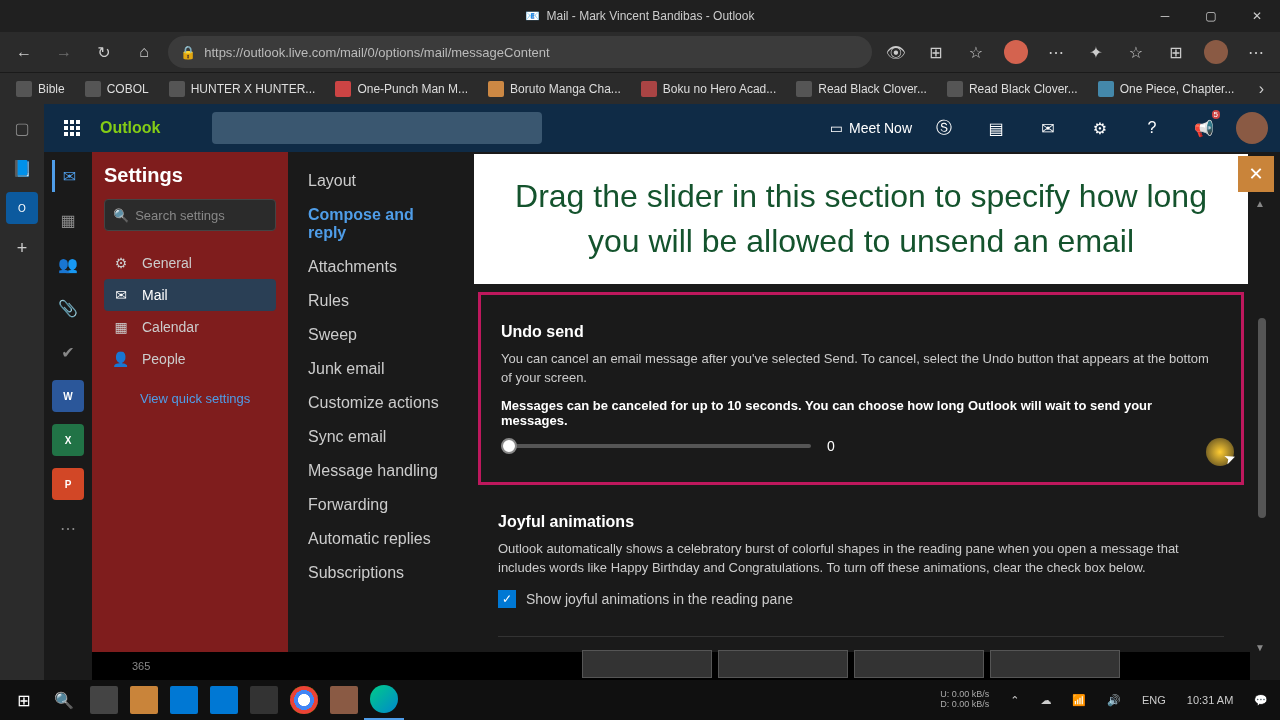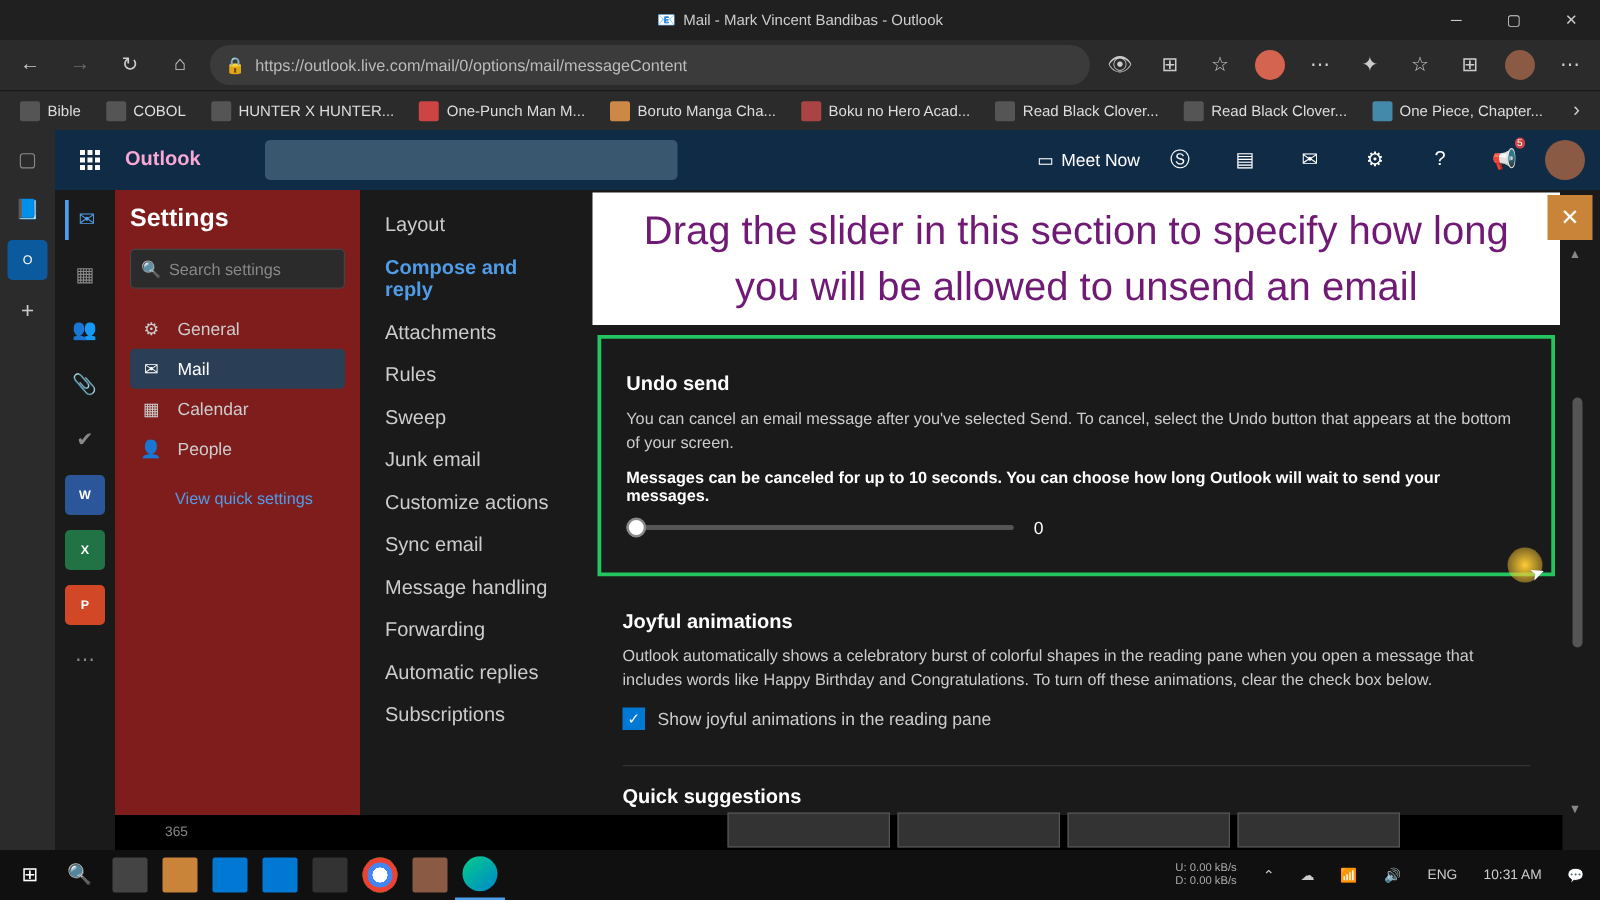--- a/index.html
+++ b/index.html
@@ -30,21 +30,21 @@
 .rail-item.word { background: #2b579a; color: #fff; font-size: 10px; font-weight: bold; }
 .rail-item.xl { background: #217346; color: #fff; font-size: 10px; font-weight: bold; }
 .rail-item.pp { background: #d24726; color: #fff; font-size: 10px; font-weight: bold; }
 .rail-item.plus { color: #ccc; font-size: 18px; }
 
 
 .outlook-header { position: absolute; left: 44px; top: 104px; right: 0; height: 48px; background: #0f2b46; display: flex; align-items: center; padding: 0 12px; gap: 12px; }
 .waffle { width: 32px; height: 32px; display: flex; align-items: center; justify-content: center; color: #fff; cursor: pointer; }
 .waffle-grid { display: grid; grid-template-columns: repeat(3,4px); grid-template-rows: repeat(3,4px); gap: 2px; }
 .waffle-grid span { background: #fff; }
-.outlook-title { color: #f9a8d4; font-size: 16px; font-weight: 600; }
+.outlook-title { color: #84cc16; font-size: 16px; font-weight: 600; }
 .ol-search { width: 330px; height: 32px; background: #3a5770; border-radius: 4px; margin-left: 40px; }
 .ol-spacer { flex: 1; }
 .ol-icon { width: 40px; height: 40px; display: flex; align-items: center; justify-content: center; color: #fff; cursor: pointer; }
 .ol-avatar { width: 32px; height: 32px; border-radius: 50%; background: #8a5a44; }
 .meet-now { color: #fff; font-size: 14px; display: flex; align-items: center; gap: 6px; cursor: pointer; }
 
 
 .ol-iconrail { position: absolute; left: 44px; top: 152px; width: 48px; bottom: 40px; background: #1a1a1a; display: flex; flex-direction: column; align-items: center; gap: 12px; padding-top: 8px; }
 .ol-iconrail .ri { width: 32px; height: 32px; display: flex; align-items: center; justify-content: center; color: #888; cursor: pointer; }
 .ol-iconrail .ri.active { color: #4f9de8; border-left: 3px solid #4f9de8; }
@@ -59,22 +59,22 @@
 .settings-nav-item .si { width: 18px; text-align: center; }
 .view-quick { color: #4f9de8; font-size: 13px; padding: 8px; cursor: pointer; margin-top: 8px; margin-left: 28px; }
 
 
 .subsettings { position: absolute; left: 288px; top: 152px; width: 184px; bottom: 68px; background: #1a1a1a; padding: 12px 0; }
 .subsettings-item { padding: 8px 20px; color: #ccc; font-size: 16px; cursor: pointer; }
 .subsettings-item.active { color: #4f9de8; font-weight: 600; }
 
 
 .main-content { position: absolute; left: 472px; top: 152px; right: 30px; bottom: 68px; background: #1a1a1a; overflow: hidden; }
-.instruction-box { background: #fff; color: #701a75; padding: 8px 40px; font-size: 32px; text-align: center; line-height: 1.4; margin: 2px; }
-.undo-section { border: 3px solid #22c55e; margin: 8px 6px; padding: 28px 20px; }
+.instruction-box { background: #fff; color: #14532d; padding: 20px 40px; font-size: 32px; text-align: center; line-height: 1.4; margin: 2px; }
+.undo-section { border: 3px solid #be185d; margin: 8px 6px; padding: 28px 20px; }
 .section-title { color: #fff; font-size: 16px; font-weight: 600; margin-bottom: 8px; }
 .section-desc { color: #ccc; font-size: 13px; line-height: 1.5; margin-bottom: 10px; }
 .section-sub { color: #fff; font-size: 13px; font-weight: 600; margin-bottom: 10px; }
 .slider-row { display: flex; align-items: center; gap: 16px; }
 .slider-track { flex: 0 0 310px; height: 4px; background: #555; border-radius: 2px; position: relative; }
 .slider-thumb { position: absolute; left: 0; top: -6px; width: 16px; height: 16px; border-radius: 50%; background: #fff; border: 2px solid #888; cursor: grab; }
 .slider-val { color: #fff; font-size: 14px; }
 .joyful-section { padding: 20px 26px; }
 .checkbox-row { display: flex; align-items: center; gap: 10px; margin-top: 12px; }
 .checkbox { width: 18px; height: 18px; background: #0078d4; display: flex; align-items: center; justify-content: center; color: #fff; font-size: 12px; cursor: pointer; }

